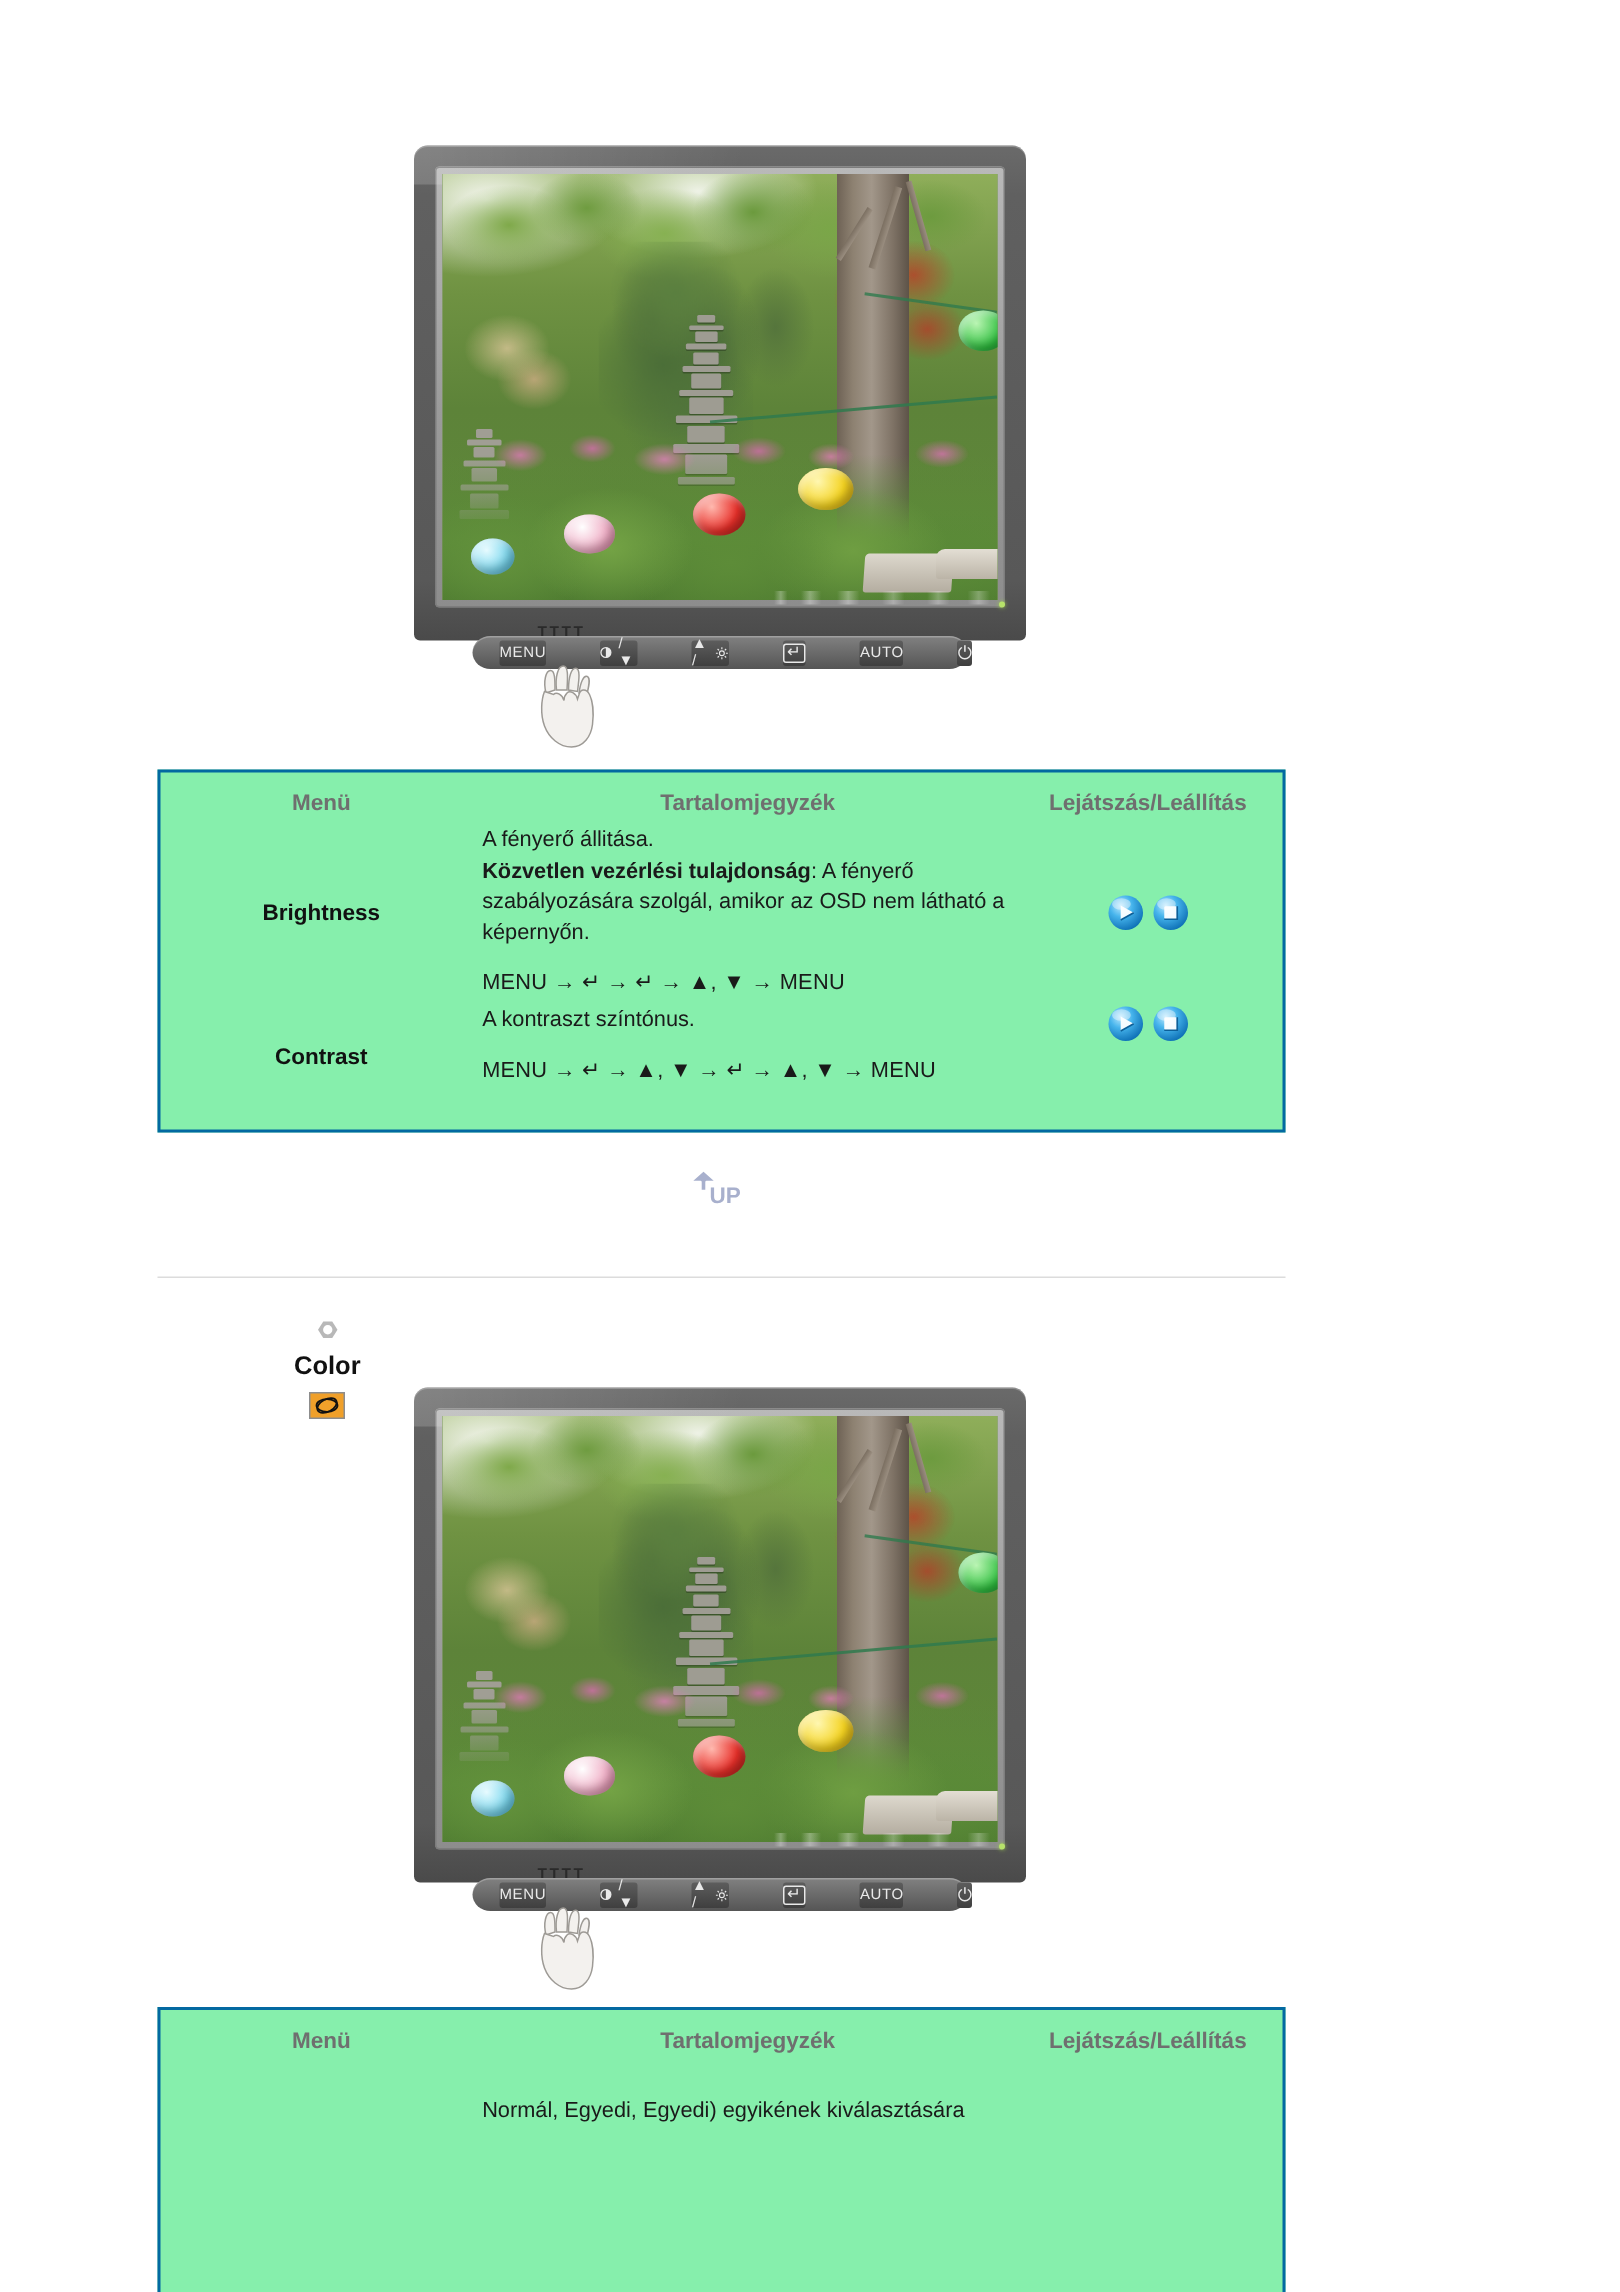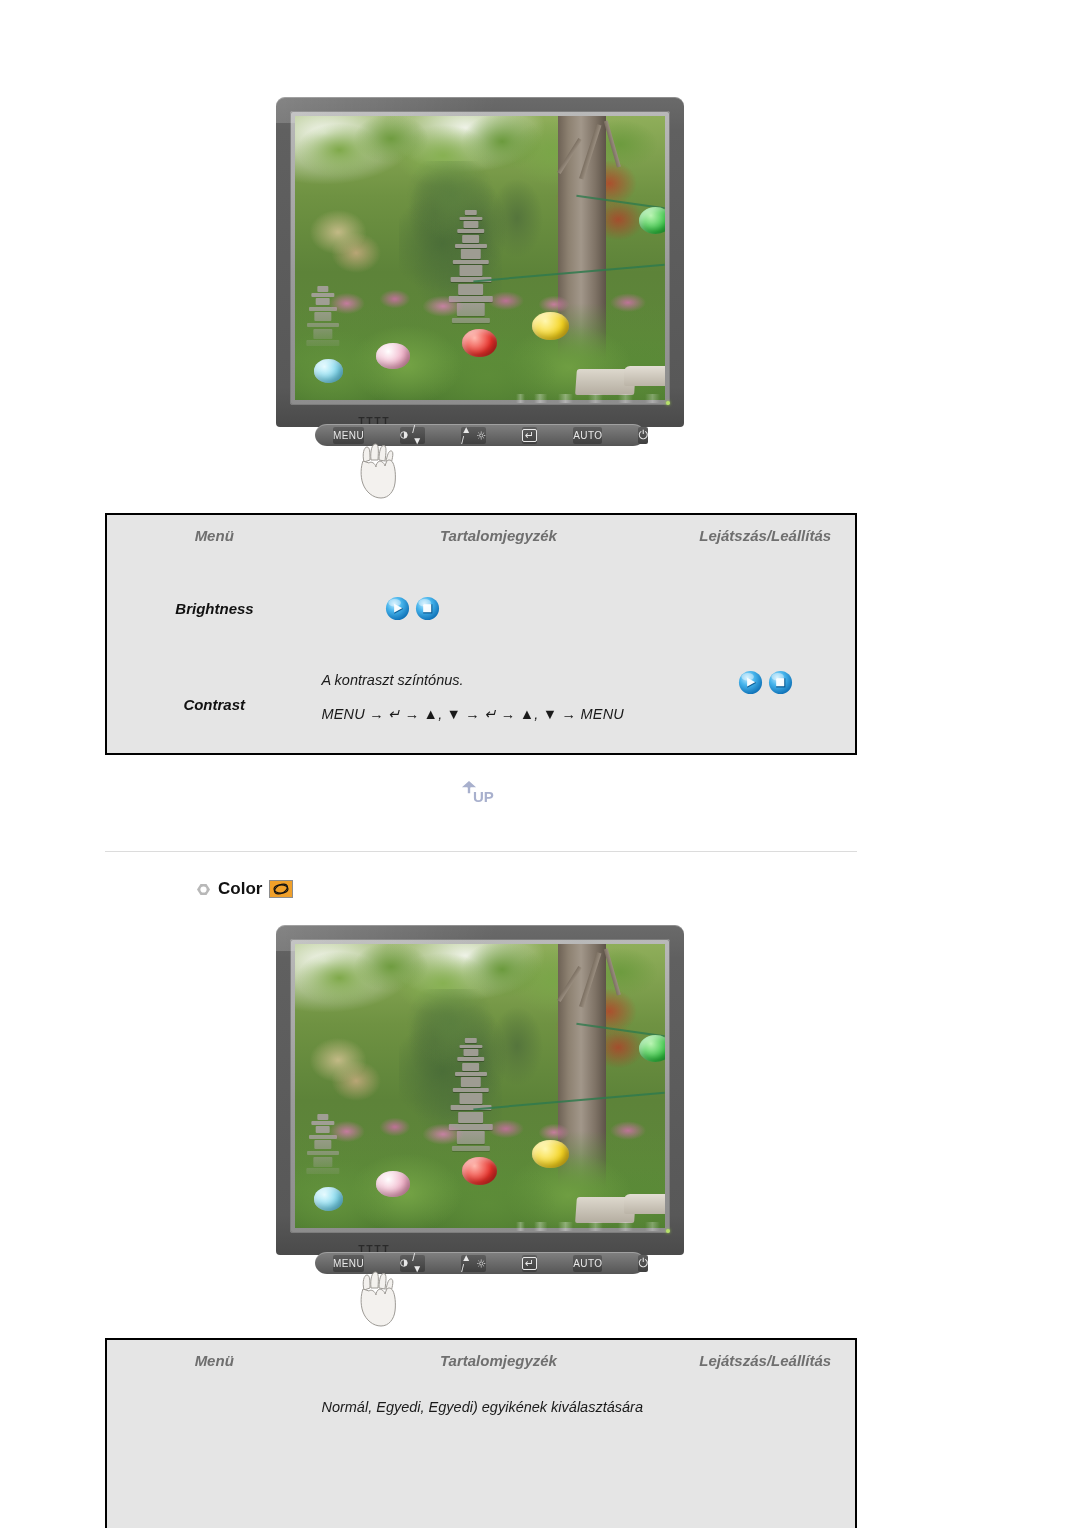--- a/index.html
+++ b/index.html
@@ -220,24 +220,23 @@
     font-family:"Liberation Mono", monospace;
   }
   .hand {
     position:absolute; left:36px; top:16px;
     width:54px; height:62px;
   }
 
   
   .spec-table {
     position:absolute;
-    border: 2px solid #000000;
-    background:#e5e5e5;
+    border: 2px solid #0369a1;
+    background:#86efac;
     box-sizing:border-box;
-    font-style:italic;
   }
   .tbl-head {
     display:flex;
     padding-top:12px;
     padding-bottom:4px;
   }
   .th {
     color:#6f6f6f;
     font-weight:bold;
     font-size:15px;
@@ -415,20 +414,27 @@
 
 <div class="spec-table" style="left:105px; top:513px; width:752px; height:242px;">
   <div class="tbl-head">
     <div class="th col-menu">Menü</div>
     <div class="th col-cont">Tartalomjegyzék</div>
     <div class="th col-play">Lejátszás/Leállítás</div>
   </div>
 
   <div class="trow" style="height:120px;">
     <div class="cell-menu">Brightness</div>
+    <div class="cell-cont">
+      <div>A fényerő állitása.</div>
+      <div>
+        <span class="bold">Közvetlen vezérlési tulajdonság</span><span>: A fényerő szabályozására szolgál, amikor az OSD nem látható a képernyőn.</span>
+      </div>
+      <div class="seq">MENU → ↵ → ↵ → ▲, ▼ → MENU</div>
+    </div>
     <div class="cell-play">
       <svg class="orb" viewBox="0 0 26 26">
         <defs>
           <radialGradient id="og1" cx="36%" cy="30%" r="72%">
             <stop offset="0%" stop-color="#bfeaff"></stop>
               <stop offset="45%" stop-color="#46b4ec"></stop>
             <stop offset="100%" stop-color="#1073b8"></stop>
           </radialGradient>
         </defs>
         <circle cx="13" cy="13" r="12" fill="url(#og1)"></circle>
@@ -477,21 +483,21 @@
 
 <a class="up-btn" style="left:455px; top:778px; text-decoration:none;">
   <svg viewBox="0 0 62 30">
     <path d="M12 16 L12 10 L5 10 L14 2 L23 10 L16 10 L16 16 Z" fill="#a8b0cd" stroke="#ffffff" stroke-width="1.6" stroke-linejoin="round"></path>
     <text x="18" y="24" font-family="Liberation Sans, sans-serif" font-size="15" font-weight="bold" fill="#a8b0cd" stroke="#ffffff" stroke-width="2.4" paint-order="stroke">UP</text>
   </svg>
 </a>
 
 <div class="divider" style="left:105px; top:851px; width:752px;"></div>
 
-<div class="section-head" style="left:196px; top:879px;">
+<div class="section-head" style="left:196px; top:879px;flex-direction:column;">
   <svg class="hdr-bullet" viewBox="0 0 15 15">
     <path d="M4.5 2 L10.5 2 L14 7.5 L10.5 13 L4.5 13 L1 7.5 Z" fill="#b8b8b8"></path>
     <circle cx="7.5" cy="7.5" r="3.1" fill="#ffffff"></circle>
   </svg>
   <span>Color</span>
   <span class="color-chip">
     <svg width="18" height="12" viewBox="0 0 18 12" aria-hidden="true">
       <ellipse cx="9" cy="6" rx="7" ry="4.2" fill="none" stroke="#111" stroke-width="1.2"></ellipse>
       <ellipse cx="9" cy="6" rx="7" ry="4.2" fill="none" stroke="#111" stroke-width="1.2" transform="rotate(-28 9 6)"></ellipse>
     </svg>

